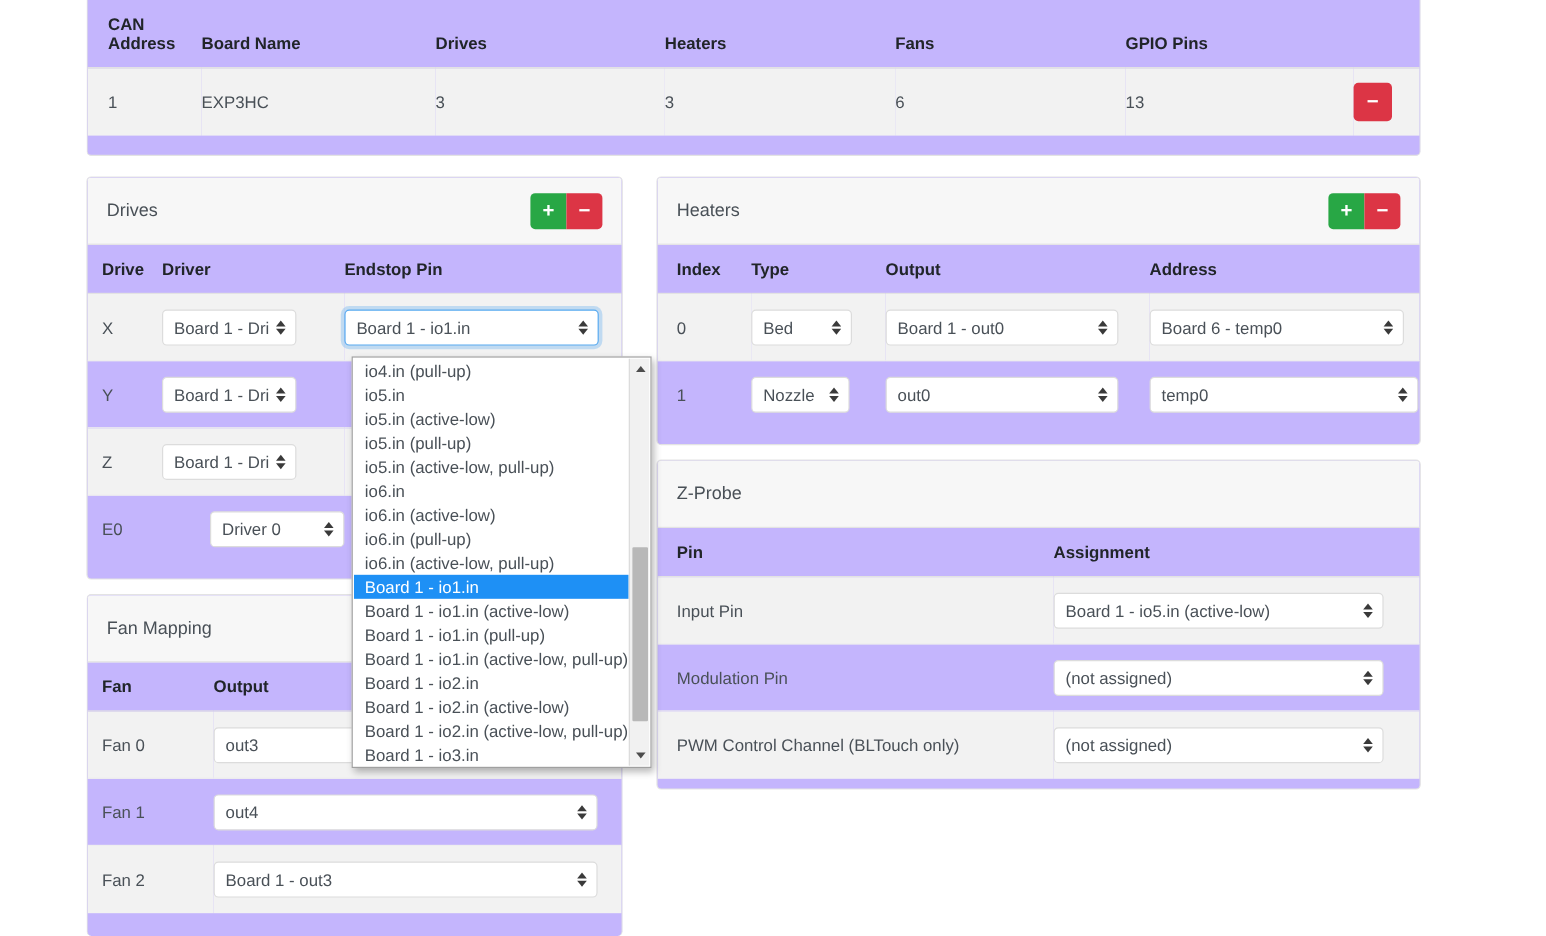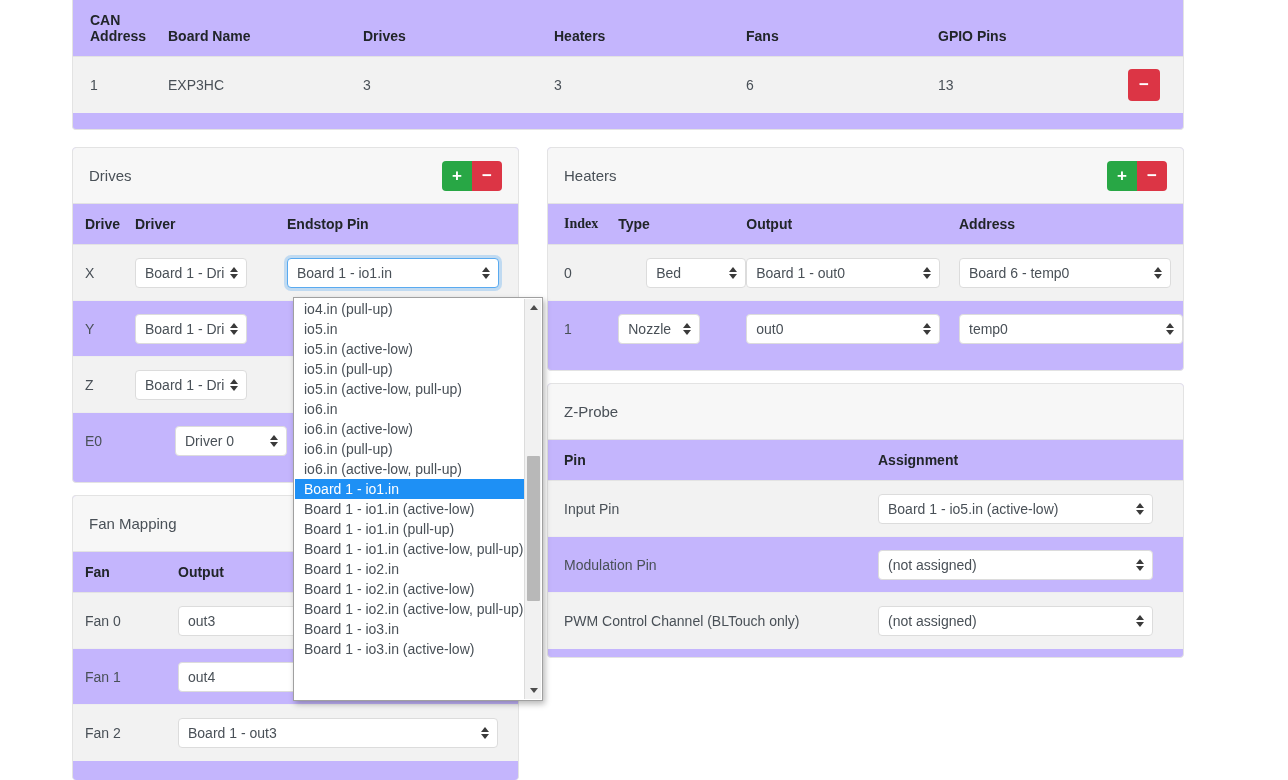--- a/index.html
+++ b/index.html
@@ -324,31 +324,31 @@
           <span class="glyph-plus"></span>
         </button>
         <button class="btn-sq btn-red">
           <span class="glyph-minus"></span>
         </button>
       </div>
     </div>
     <table class="tbl">
       <thead>
         <tr>
-          <th style="width:78px; padding-left:16px;font-family:Liberation Serif, serif;">Index</th>
+          <th style="width:78px; padding-left:16px;">Index</th>
           <th style="width:112px;">Type</th>
           <th style="width:220px;">Output</th>
           <th>Address</th>
         </tr>
       </thead>
       <tbody>
         <tr class="stripe" style="height:56px;">
           <td style="padding-left:16px;">0</td>
           <td>
-            <span class="sel" style="width:100px;margin-left:28px;">
+            <span class="sel" style="width:84px;">
               <span>Bed</span>
               <span class="arrows"></span>
             </span>
           </td>
           <td>
             <span class="sel" style="width:194px;">
               <span>Board 1 - out0</span>
               <span class="arrows"></span>
             </span>
           </td>
@@ -420,21 +420,21 @@
             <span class="sel" style="width:275px;">
               <span>(not assigned)</span>
               <span class="arrows"></span>
             </span>
           </td>
         </tr>
       </tbody>
     </table>
   </div>
 
-  <div class="dropdown" style="left:293px; top:297px; width:250px; height:404px;">
+  <div class="dropdown" style="left:293px; top:297px; width:250px; height:343px;">
     <div class="dd-scroll" id="dd-list">
         <div class="dd-item">io4.in (pull-up)</div>
         <div class="dd-item">io5.in</div>
         <div class="dd-item">io5.in (active-low)</div>
         <div class="dd-item">io5.in (pull-up)</div>
         <div class="dd-item">io5.in (active-low, pull-up)</div>
         <div class="dd-item">io6.in</div>
         <div class="dd-item">io6.in (active-low)</div>
         <div class="dd-item">io6.in (pull-up)</div>
         <div class="dd-item">io6.in (active-low, pull-up)</div>

